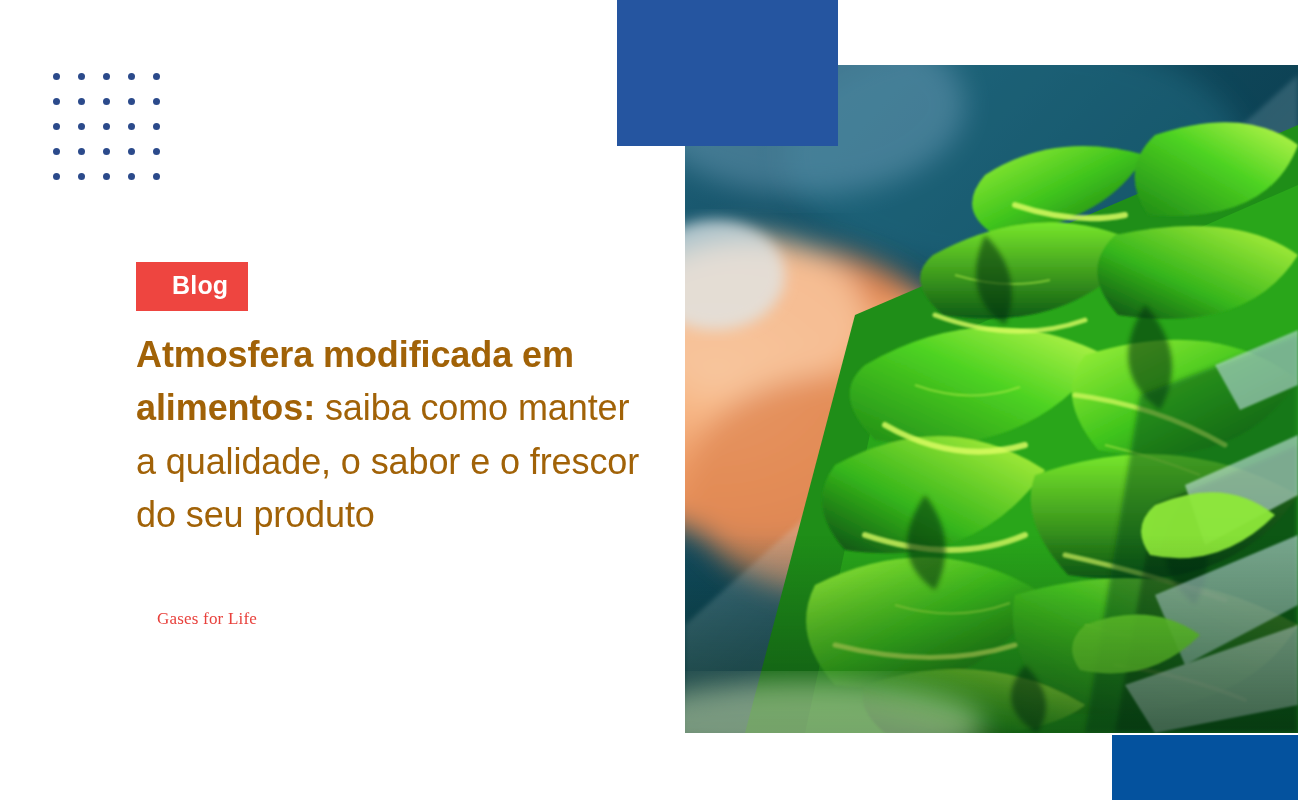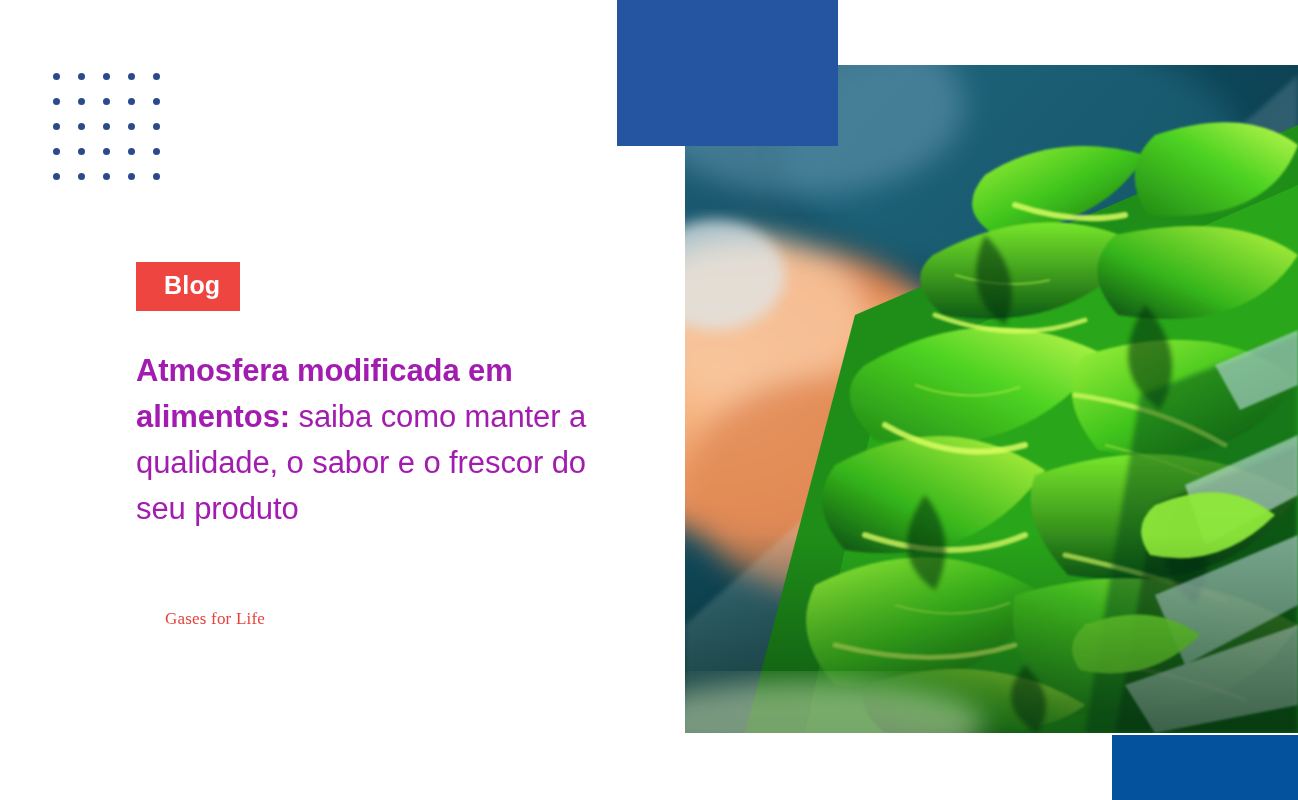--- a/index.html
+++ b/index.html
@@ -78,27 +78,27 @@
     top: 262px;
     width: 505px;
   }
   .badge {
     display: inline-block;
     background: #ee4540;
     color: #ffffff;
     font-size: 25px;
     font-weight: bold;
     line-height: 1;
-    padding: 11px 20px 13px 28px;
+    padding: 11px 20px 13px 36px;
     letter-spacing: 0.2px;
   }
   .headline {
-    margin-top: 37px;
-    color: #a21caf;
-    font-size: 31px;
+    margin-top: 17px;
+    color: #a16207;
+    font-size: 36px;
     line-height: 1.48;
     font-weight: normal;
     letter-spacing: -0.1px;
   }
   .headline b { font-weight: bold; }
 
   
   .logo {
     position: absolute;
     left: 137px;
@@ -118,21 +118,21 @@
     font-family: "Liberation Sans", sans-serif;
     transform: scaleX(1.04);
     transform-origin: left center;
   }
   .logo-mark {
     margin-left: 6px;
     margin-top: -12px;
   }
   .logo-tagline {
     margin-top: 5px;
-    margin-left: 28px;
+    margin-left: 20px;
     color: #e8413c;
     font-size: 17px;
     line-height: 1;
     font-family: "Liberation Serif", serif;
     letter-spacing: 0.2px;
   }
 </style>
 </head>
 <body>
 

